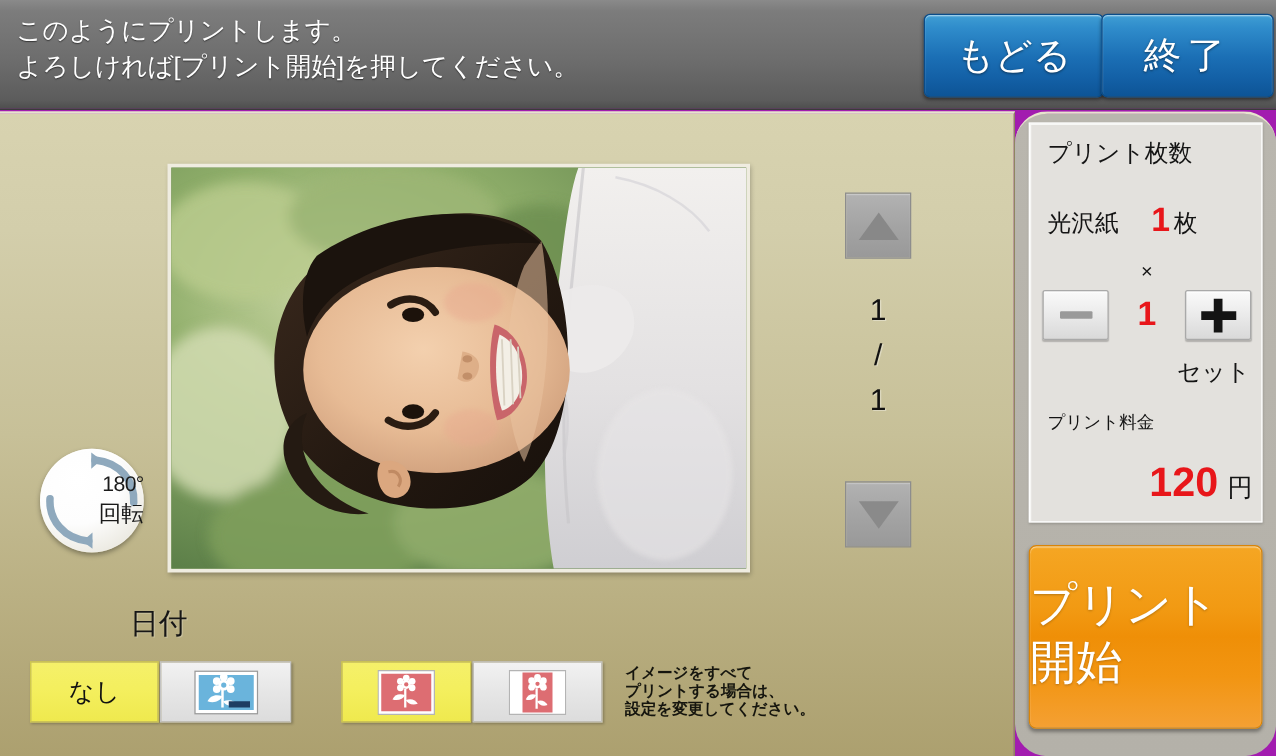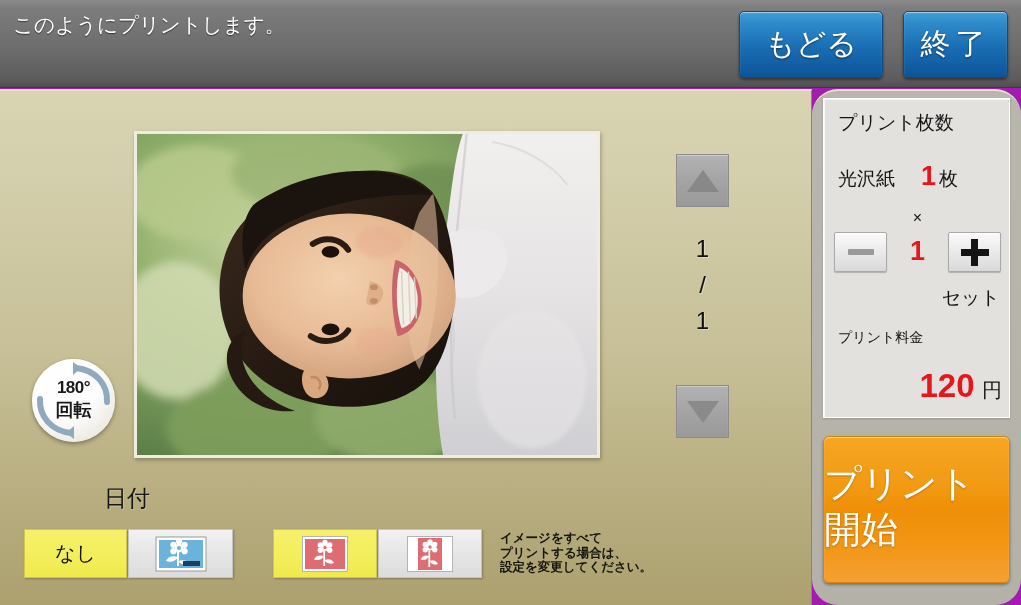--- a/index.html
+++ b/index.html
@@ -40,21 +40,21 @@
     background: linear-gradient(to bottom, #3f9ed4 0%, #2f8ccb 16%, #1b6fb5 52%, #1360a6 78%, #0d5496 100%);
     border: 1px solid #0b4c88;
     box-shadow: inset 0 1px 1px rgba(255,255,255,0.55), 0 2px 3px rgba(0,0,0,0.45);
     color: #fff;
     font-size: 30px;
     display: flex; align-items: center; justify-content: center;
     text-shadow: 0 1px 2px rgba(0,0,0,0.5);
     cursor: pointer;
   }
   #btn-back { left: 739px; width: 144px; }
-  #btn-exit { left: 903px; width: 105px; letter-spacing: 5px; }
+  #btn-exit { left: 881px; width: 138px; letter-spacing: 5px; }
 
   
   .main {
     position: absolute; left: 0; top: 89px;
     width: 812px; height: 516px;
     background: linear-gradient(to bottom, #d8d3b0 0%, #d3ceab 18%, #c7c098 50%, #bab083 75%, #aca06f 100%);
     border-top: 2px solid #e7e4cd;
     border-right: 1px solid #8e8660;
     overflow: hidden;
   }
@@ -80,25 +80,24 @@
     position: absolute; left: 32px; top: 268px;
     width: 83px; height: 83px;
     border-radius: 50%;
     background: radial-gradient(circle at 36% 30%, #ffffff 0%, #fdfdfd 45%, #eceae2 78%, #dedace 100%);
     box-shadow: 0 2px 4px rgba(0,0,0,0.35), inset 0 1px 2px rgba(255,255,255,0.9);
     cursor: pointer;
   }
   .rotate-btn svg { position:absolute; left:0; top:0; }
   .rotate-label {
     position: absolute; left: 0; top: 18px; width: 83px;
-    text-align: center;
+    text-align: right;
     color: #1a1a1a;
     font-size: 16px; line-height: 22px;
     pointer-events: none;
-    font-weight: bold;
   }
   .rotate-label .deg { font-size: 17px; letter-spacing: -0.5px; }
   .rotate-label .kai { font-size: 18px; }
 
   
   .nav-btn {
     position: absolute; left: 676px;
     width: 53px; height: 53px;
     background: linear-gradient(to bottom, #b2b2b2 0%, #a4a4a4 50%, #999999 100%);
     border: 1px solid #8d8d8d;
@@ -263,21 +262,21 @@
     text-shadow: 0 1px 2px rgba(0,0,0,0.25);
     white-space: pre;
   }
 </style>
 </head>
 <body>
 
 <div id="app">
 
   <div class="header">
-    <div class="header-text"><span>このようにプリントします。</span><br></div>
+    <div class="header-text"><span>このようにプリントします。</span><br><span>よろしければ[プリント開始]を押してください。</span></div>
     <div class="hdr-btn" id="btn-back">もどる</div>
     <div class="hdr-btn" id="btn-exit">終了</div>
   </div>
 
   <div class="main">
 
     <div class="photo-wrap">
       <div class="photo">
         <svg viewBox="0 0 466 327" preserveAspectRatio="none">
           <defs>

